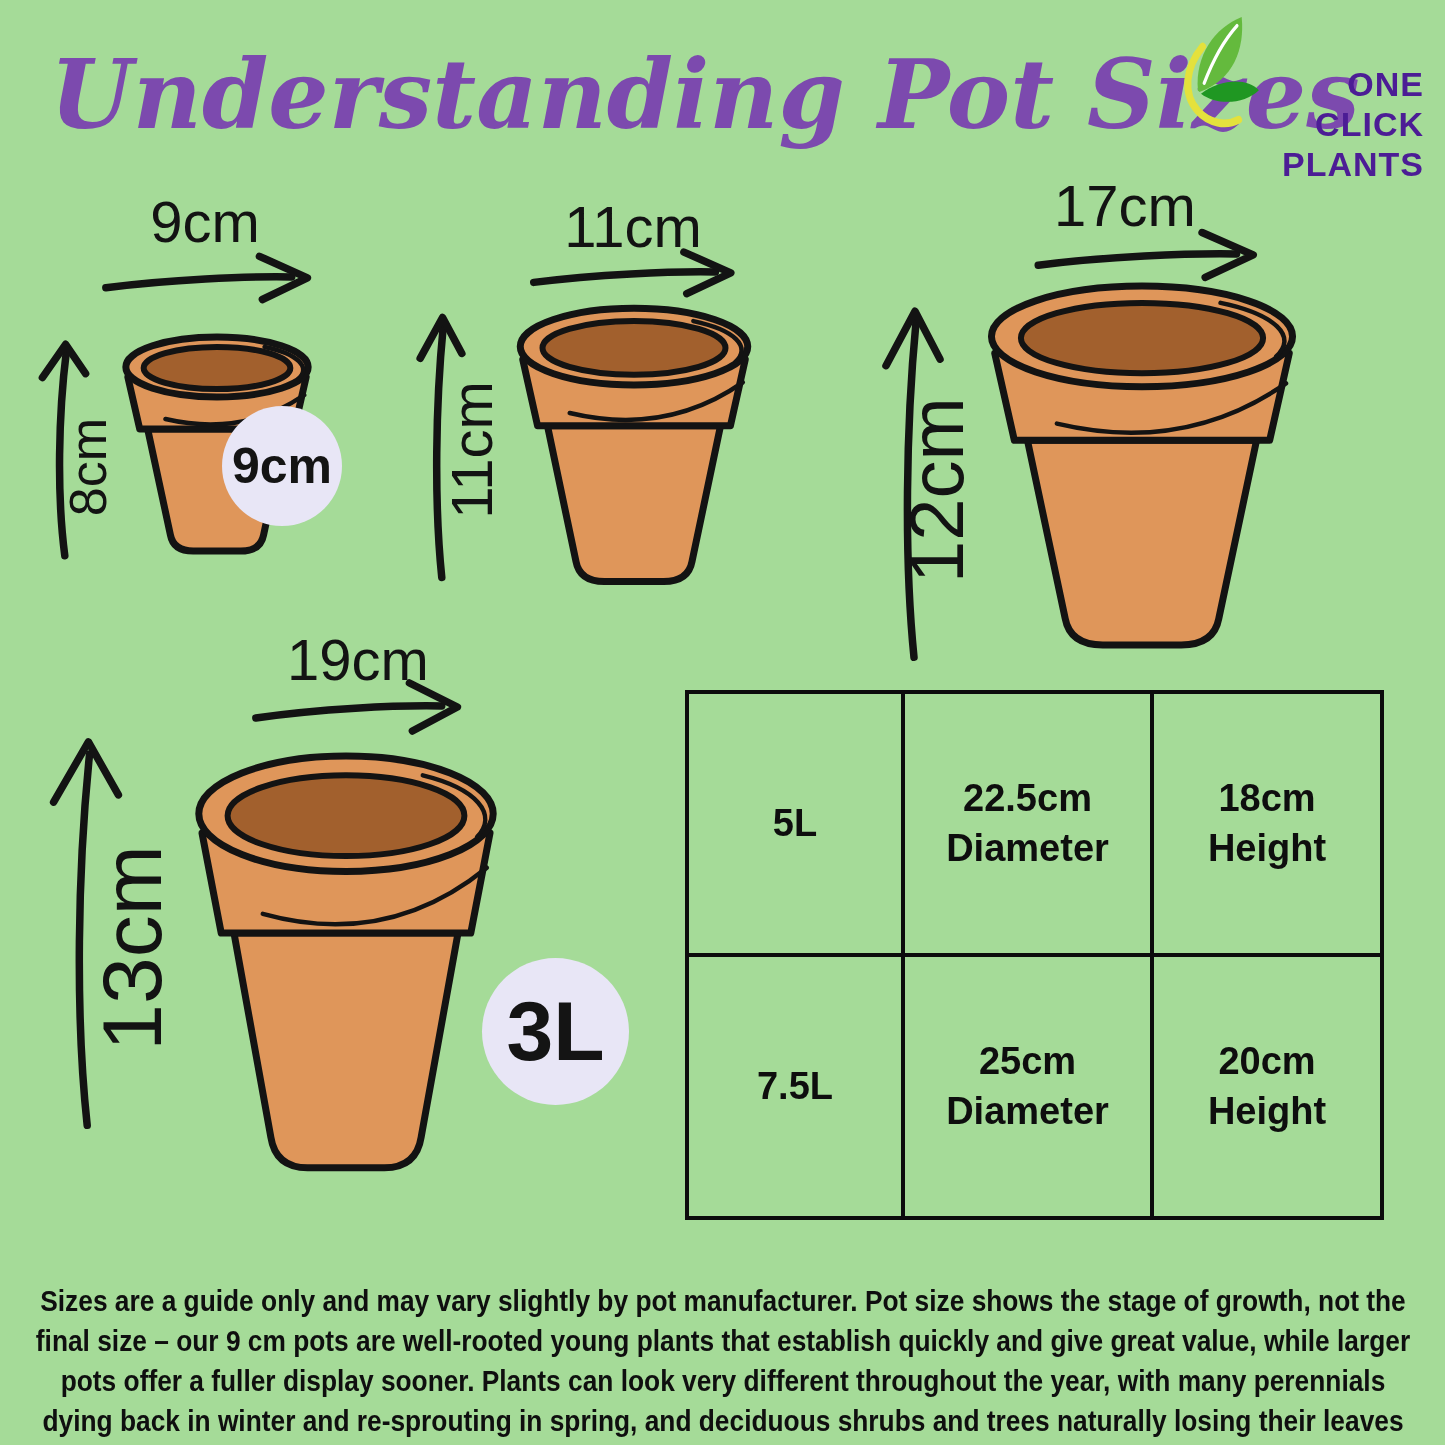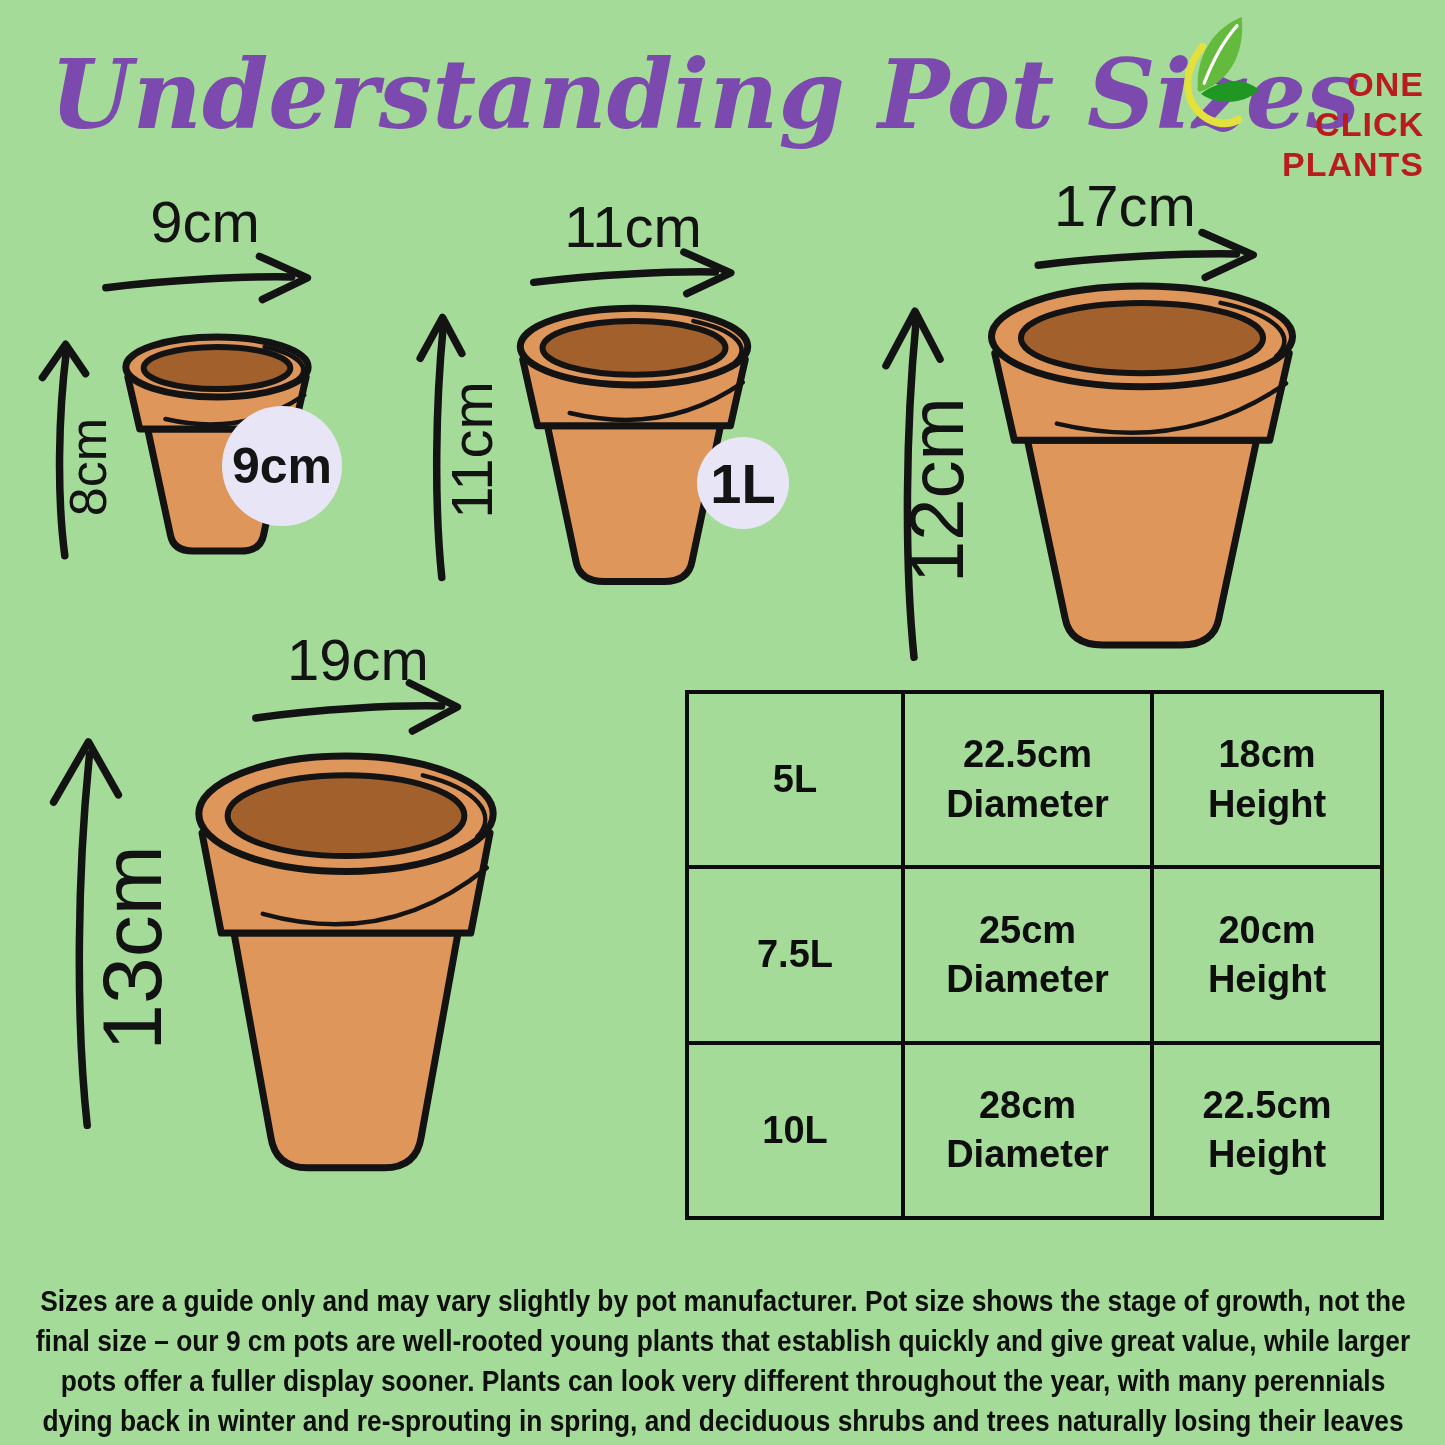--- a/index.html
+++ b/index.html
@@ -15,21 +15,21 @@
   .title {
     font-family:"DejaVu Serif", serif;
     font-style:italic; font-weight:700;
     font-size:95px; line-height:130px;
     color:var(--title-purple,#7c4aae);
     text-align:center; white-space:nowrap;
   }
 
   
   .logo-text { text-align:right; font-weight:700; letter-spacing:1px;
-    font-size:34px; line-height:40px; color:#b91c1c; }
+    font-size:34px; line-height:40px; color:#4c1d95; }
 
   
   .dim-label { font-size:58px; font-weight:400; text-align:center; color:#131313; white-space:nowrap; }
   .vwrap { position:absolute; width:0; height:0; }
   .vtext { position:absolute; left:0; top:0; display:block; white-space:nowrap;
     transform:translate(-50%,-50%) rotate(-90deg); font-weight:400; color:#131313; }
 
   
   .badge {
     position:absolute; border-radius:50%;
@@ -131,21 +131,20 @@
     </svg>
   <svg class="arrow-svg" style="left:414px; top:306px; width:54px; height:278px;" viewBox="0 0 70 340" preserveAspectRatio="none">
       <use href="#g-varrow"></use>
     </svg>
   <div class="vwrap" style="left:471px; top:450px;">
     <span class="vtext" style="font-size:58px;">11cm</span>
   </div>
   <svg class="pot-svg" style="left:498px; top:293px; width:272px; height:300px;" viewBox="0 0 220 235" preserveAspectRatio="none">
       <use href="#g-pot"></use>
     </svg>
-  <div class="badge" style="left:697px; top:437px; width:92px; height:92px; font-size:56px;">1L</div>
 
   <div class="abs dim-label" style="left:1030px; top:172px; width:190px;">17cm</div>
   <svg class="arrow-svg" style="left:1032px; top:226px; width:240px; height:56px;" viewBox="0 0 230 60" preserveAspectRatio="none">
       <use href="#g-harrow"></use>
     </svg>
   <svg class="arrow-svg" style="left:878px; top:296px; width:70px; height:370px;" viewBox="0 0 70 340" preserveAspectRatio="none">
       <use href="#g-varrow"></use>
     </svg>
   <div class="vwrap" style="left:936px; top:490px;">
     <span class="vtext" style="font-size:76px;">12cm</span>
@@ -160,20 +159,21 @@
     </svg>
   <svg class="arrow-svg" style="left:44px; top:725px; width:84px; height:410px;" viewBox="0 0 70 340" preserveAspectRatio="none">
       <use href="#g-varrow"></use>
     </svg>
   <div class="vwrap" style="left:132px; top:948px;">
     <span class="vtext" style="font-size:84px;">13cm</span>
   </div>
   <svg class="pot-svg" style="left:170px; top:733px; width:352px; height:452px;" viewBox="0 0 220 235" preserveAspectRatio="none">
       <use href="#g-pot"></use>
     </svg>
+  <div class="badge" style="left:482px; top:958px; width:147px; height:147px; font-size:84px;">3L</div>
 
   <table class="size-table">
     <colgroup>
         <col style="width:216px">
         <col style="width:249px">
         <col style="width:230px">
       </colgroup>
     <tbody>
       <tr>
         <td>5L</td>
@@ -190,29 +190,18 @@
         <td>7.5L</td>
         <td>
           <span class="cell-line">25cm</span>
           <span class="cell-line">Diameter</span>
         </td>
         <td>
           <span class="cell-line">20cm</span>
           <span class="cell-line">Height</span>
         </td>
       </tr>
-      <tr>
-        <td>10L</td>
-        <td>
-          <span class="cell-line">28cm</span>
-          <span class="cell-line">Diameter</span>
-        </td>
-        <td>
-          <span class="cell-line">22.5cm</span>
-          <span class="cell-line">Height</span>
-        </td>
-      </tr>
     </tbody>
   </table>
 
   <div class="disclaimer">Sizes are a guide only and may vary slightly by pot manufacturer. Pot size shows the stage of growth, not the final size – our 9 cm pots are well-rooted young plants that establish quickly and give great value, while larger pots offer a fuller display sooner. Plants can look very different throughout the year, with many perennials dying back in winter and re-sprouting in spring, and deciduous shrubs and trees naturally losing their leaves before regrowing them.</div>
 
 </div>
 
 </body></html>

